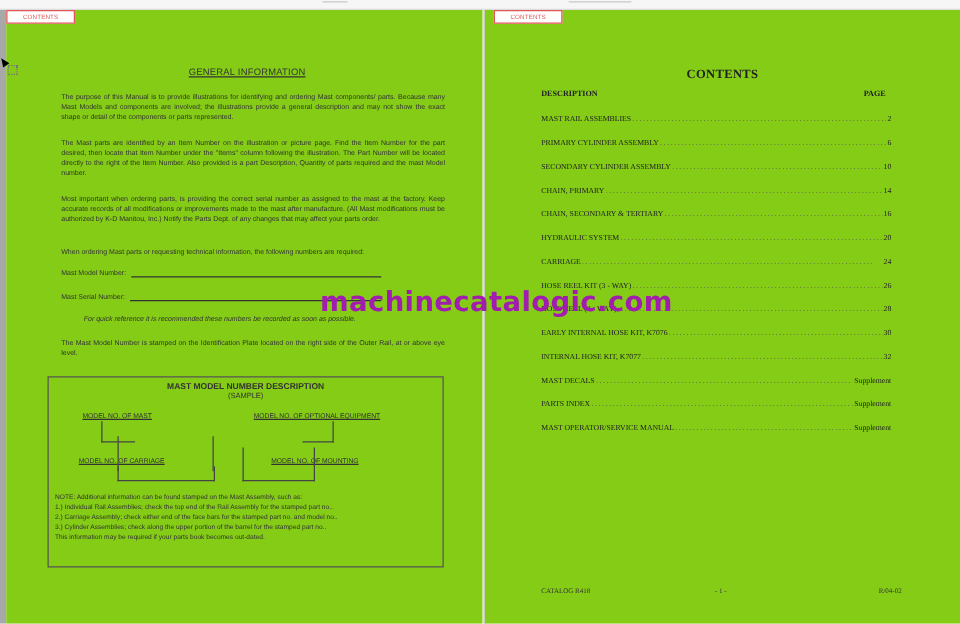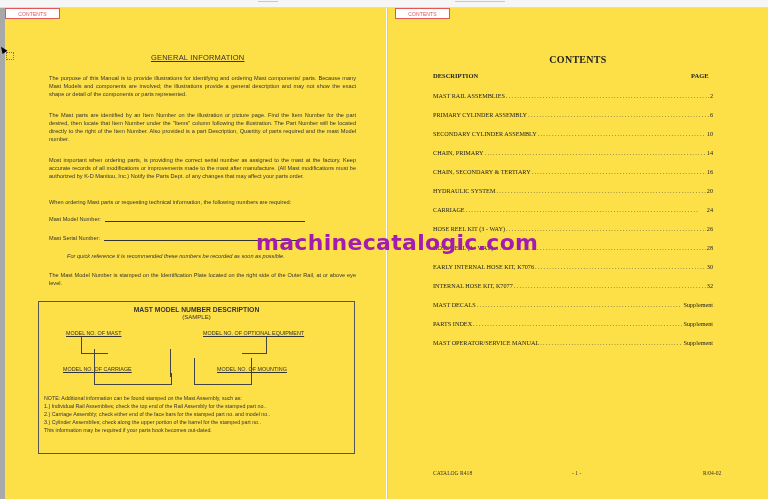--- a/index.html
+++ b/index.html
@@ -4,21 +4,21 @@
   <style>
     * { box-sizing: border-box; margin: 0; padding: 0; }
     html, body { width: 768px; height: 499px; overflow: hidden; background: #ffffff; }
     body { position: relative; font-family: "Liberation Sans", sans-serif; color: #222; }
 
     .topbar { position: absolute; left: 0; top: 0; width: 768px; height: 8px; background: #f6f6f6; border-bottom: 1px solid #dcdcdc; }
     .topbar .tick { position: absolute; top: 1px; height: 1px; background: #c8c8c8; }
 
     .left-edge { position: absolute; left: 0; top: 8px; width: 5px; height: 491px; background: #a8a8a8; }
 
-    .page { position: absolute; top: 8px; height: 491px; background: #fde047; padding-left: 26px; }
+    .page { position: absolute; top: 8px; height: 491px; background: #84cc16; padding-left: 26px; }
     .page-left { left: 5px; width: 381px; }
     .page-right { left: 387px; width: 381px; border-left: 1px solid #c9c9c9; }
 
     .contents-link {
       position: absolute; top: 0; width: 55px; height: 11px;
       border: 1px solid #e05555; color: #e05555;
       font-family: "Liberation Sans", sans-serif; font-size: 5px;
       display: flex; align-items: center; justify-content: center; letter-spacing: 0.1px;
       background: #fff; cursor: pointer;
     }

